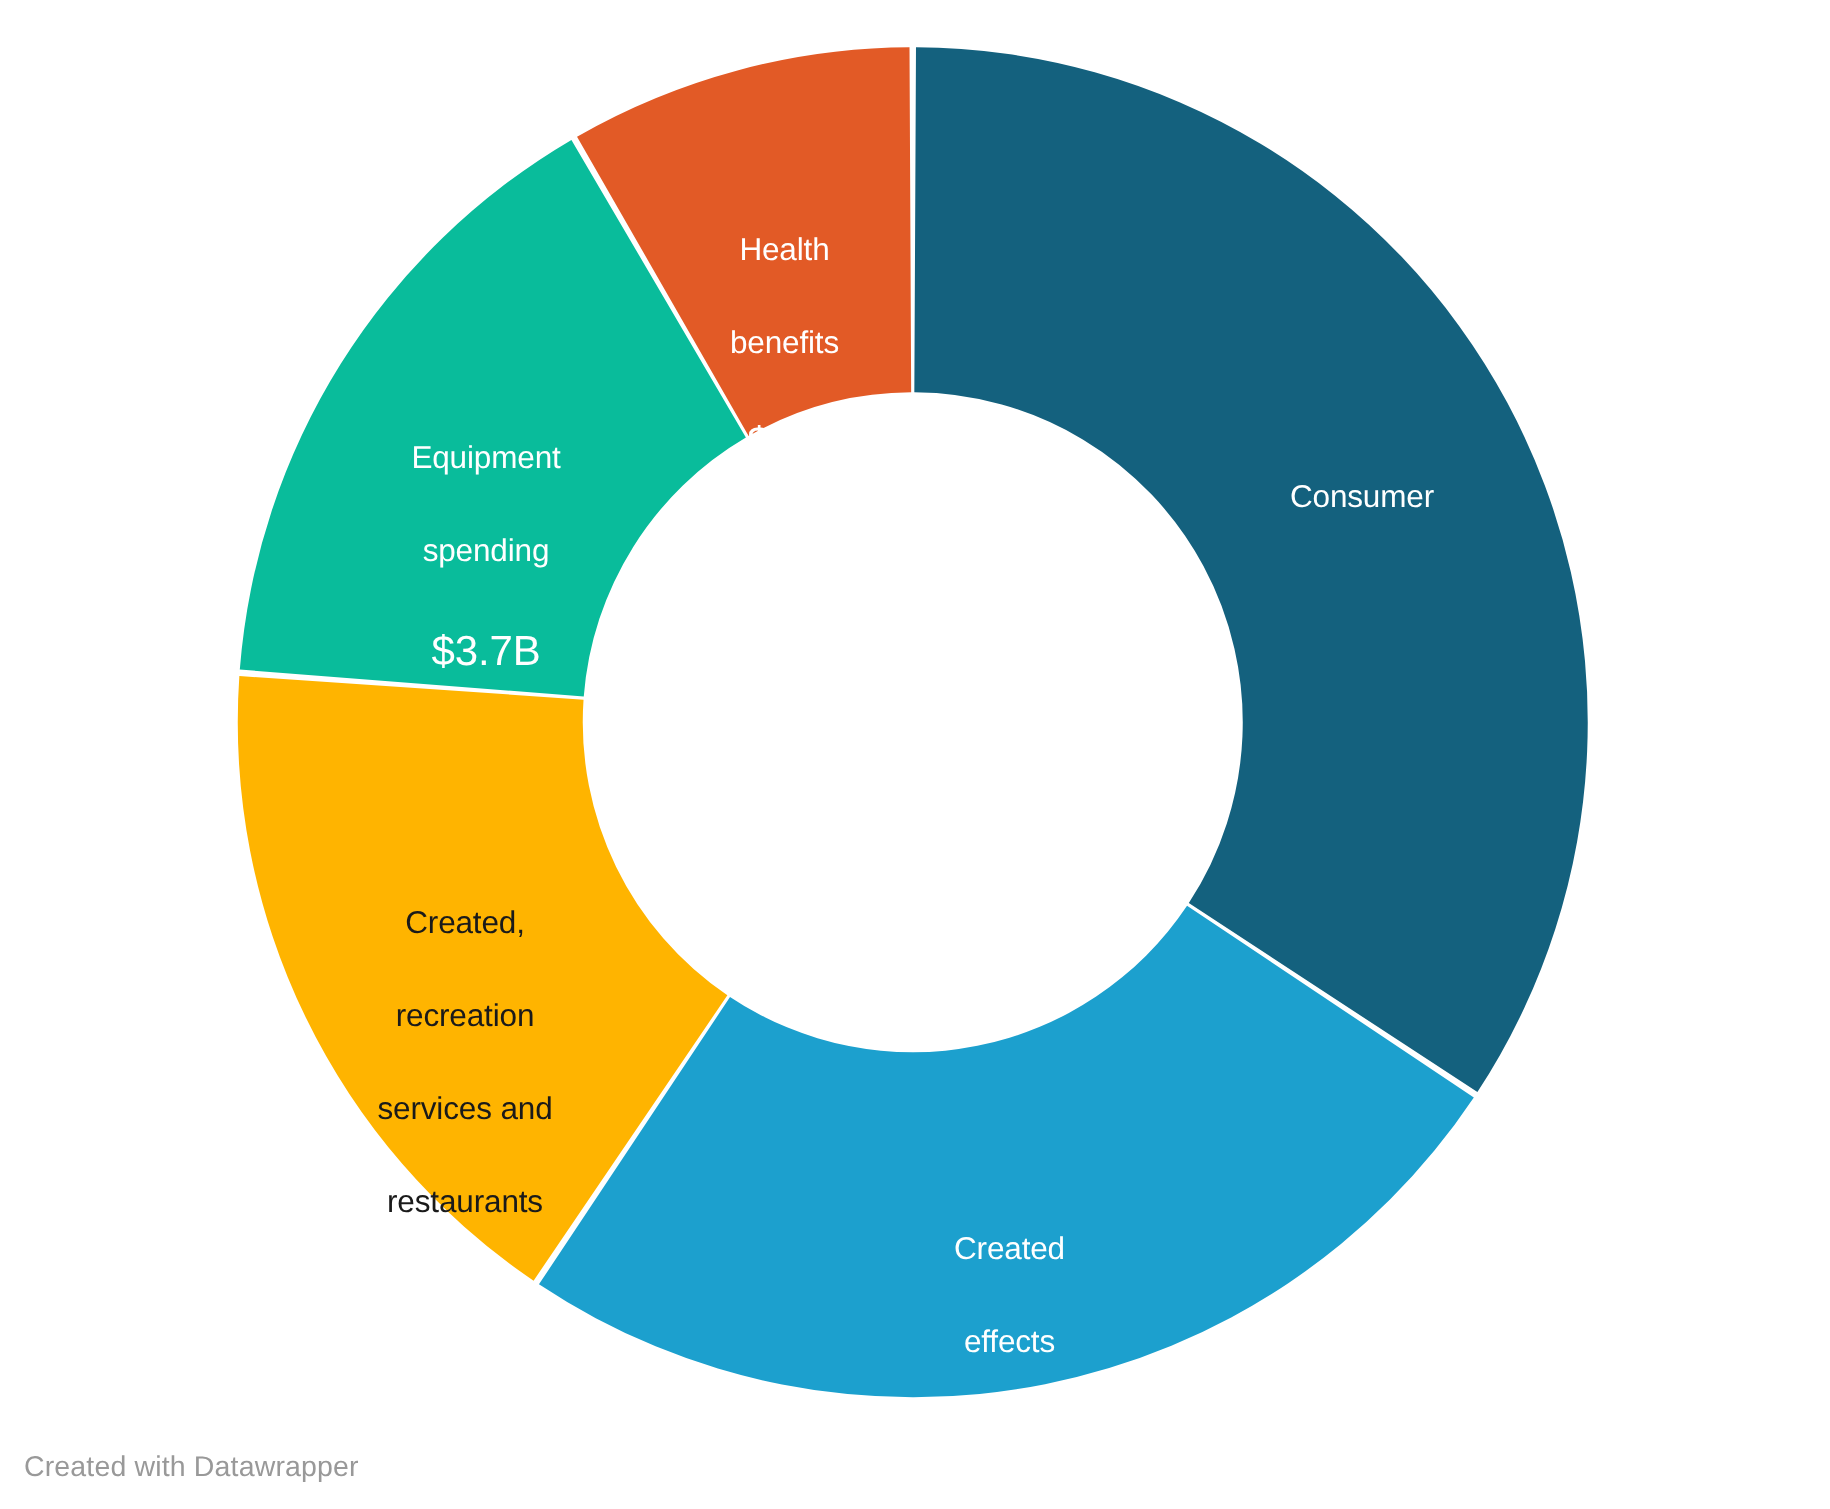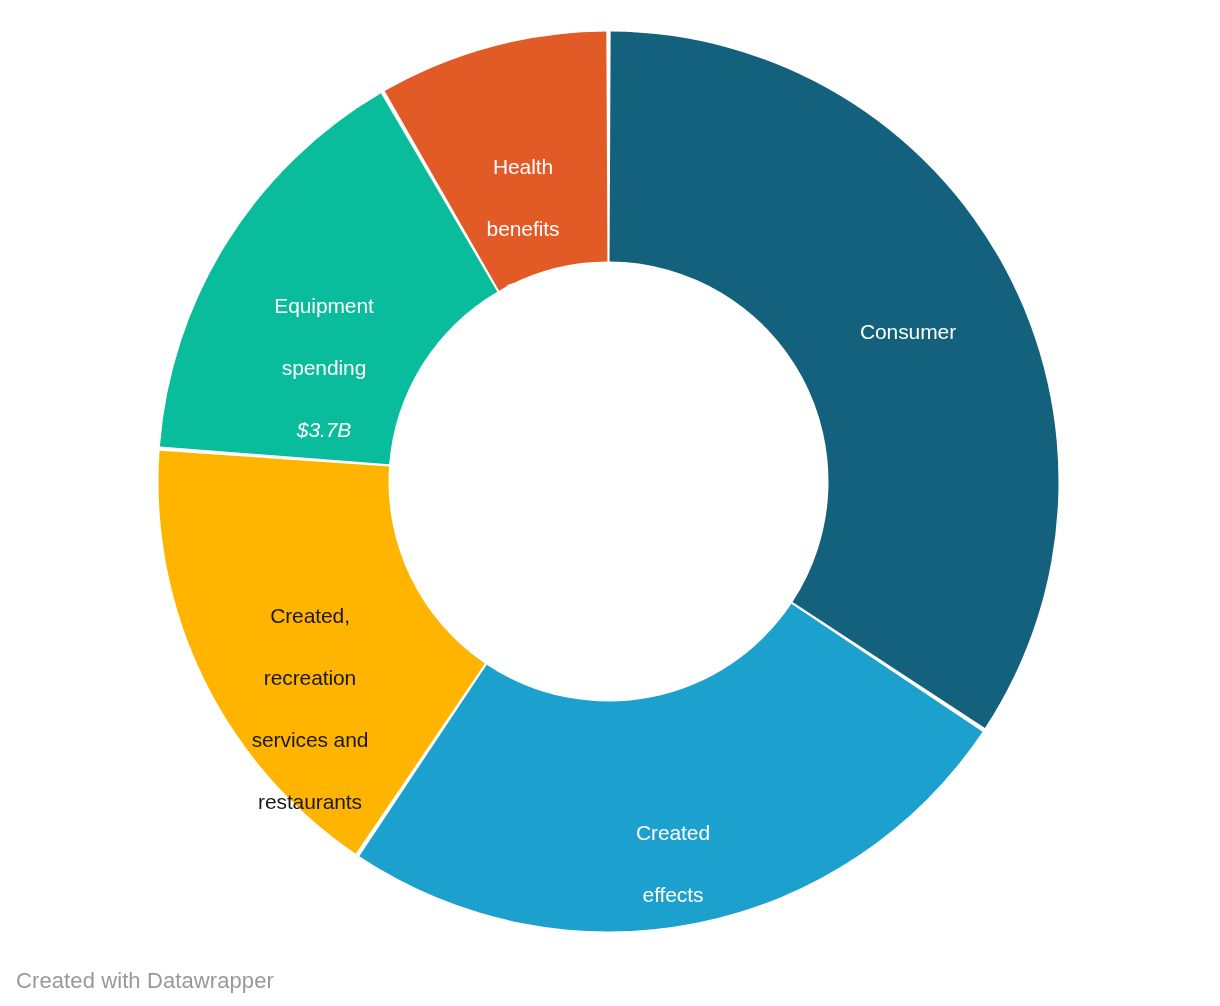--- a/index.html
+++ b/index.html
@@ -42,43 +42,42 @@
   }
   .slice-label .label-name {
     display: block;
     font-weight: normal;
     font-size: 21px;
     letter-spacing: -0.1px;
   }
   .slice-label .label-value {
     display: block;
     font-weight: normal;
-    font-size: 21px;
+    font-size: 28px;
     letter-spacing: -0.1px;
-    font-style: italic;
   }
 
   .slice-label.on-dark .label-name,
   .slice-label.on-dark .label-value { color: #ffffff; }
   .slice-label.on-light .label-name,
   .slice-label.on-light .label-value { color: #1a1a1a; }
 
   
   #label-consumer-surplus { left: 793px; top: 283px; width: 230px; }
   #label-ripple-effects   { left: 558px; top: 784px; width: 230px; }
   #label-lodging          { left: 193px; top: 567px; width: 234px; }
   #label-equipment        { left: 207px; top: 257px; width: 234px; }
   #label-health-benefits  { left: 406px; top: 118px; width: 234px; }
 
   
   #footer-credit {
     position: absolute;
     left: 16px;
     top: 968px;
-    font-size: 22px;
+    font-size: 19px;
     color: #999999;
     letter-spacing: 0.1px;
   }
 </style>
 </head>
 <body>
 
 <div id="chart-stage">
 
   <svg id="donut-svg" width="1220" height="960" viewBox="0 0 1220 960" aria-hidden="true">

